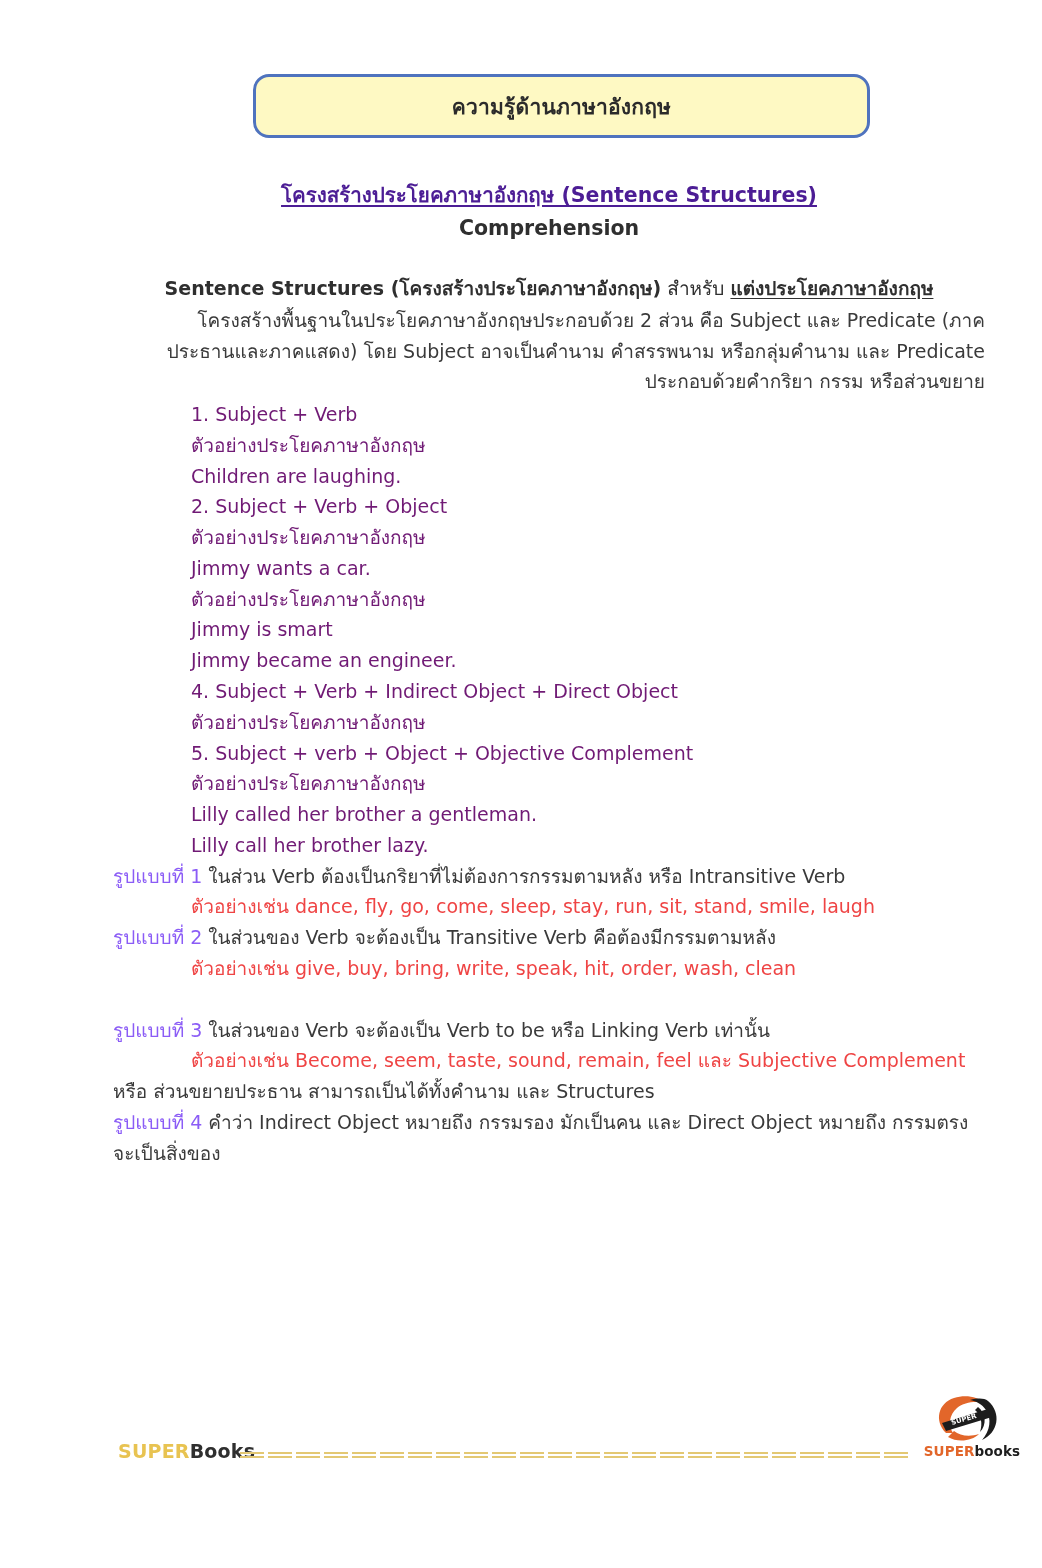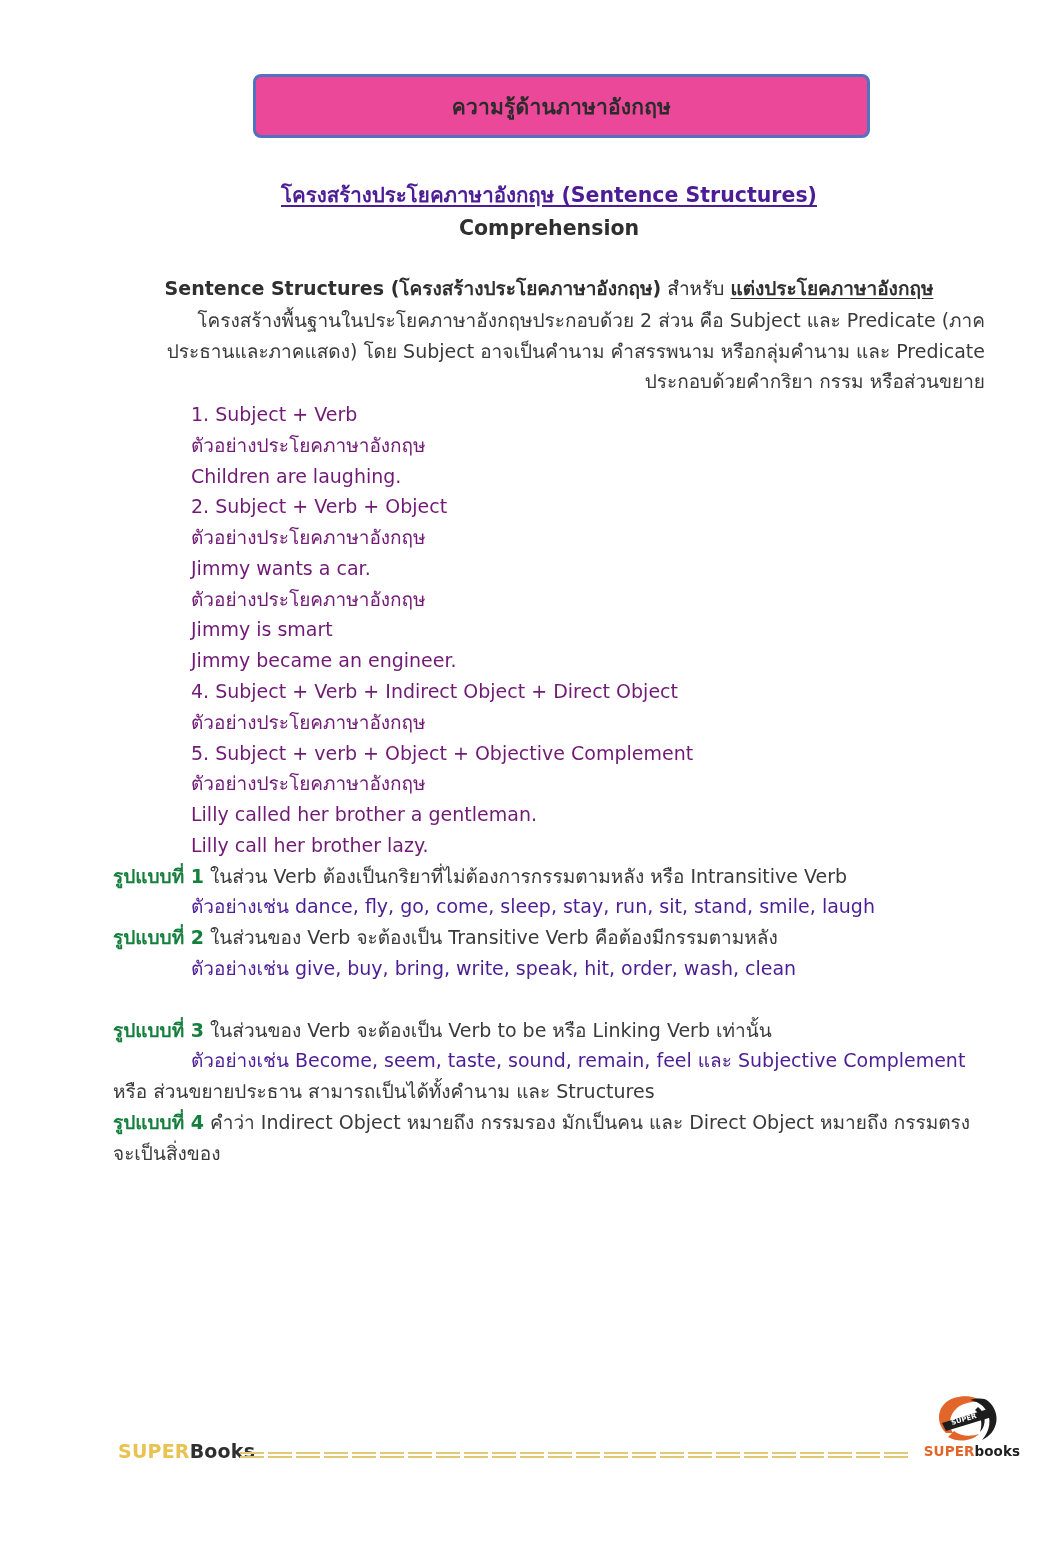--- a/index.html
+++ b/index.html
@@ -24,25 +24,25 @@
 
   
   .header-banner {
     position: absolute;
     left: 253px;
     top: 74px;
     width: 617px;
     height: 64px;
     box-sizing: border-box;
     border: 3px solid #4f73be;
-    border-radius: 8px;
+    border-radius: 16px;
     display: flex;
     align-items: center;
     justify-content: center;
-    background: #ec4899;
+    background: #fef9c3;
     font-family: Liberation Mono, monospace;
   }
   .header-banner-text {
     font-size: 21px;
     font-weight: bold;
     color: #2b2b2b;
     letter-spacing: 0.2px;
   }
 
   
@@ -114,28 +114,28 @@
 
   .pattern-block {
     margin-top: 0px;
   }
   .pattern-main {
     font-size: 19px;
     line-height: 1.62;
     color: #3a3a3a;
   }
   .pattern-main .pat-label {
-    font-weight: bold;
-    color: #15803d;
+    font-weight: normal;
+    color: #8b5cf6;
     text-align: center;
   }
   .pattern-example {
     font-size: 19px;
     line-height: 1.62;
-    color: #4c1d95;
+    color: #ef4444;
     padding-left: 78px;
   }
   .pattern-cont {
     font-size: 19px;
     line-height: 1.62;
     color: #3a3a3a;
   }
   .blank-line {
     height: 31px;
   }

